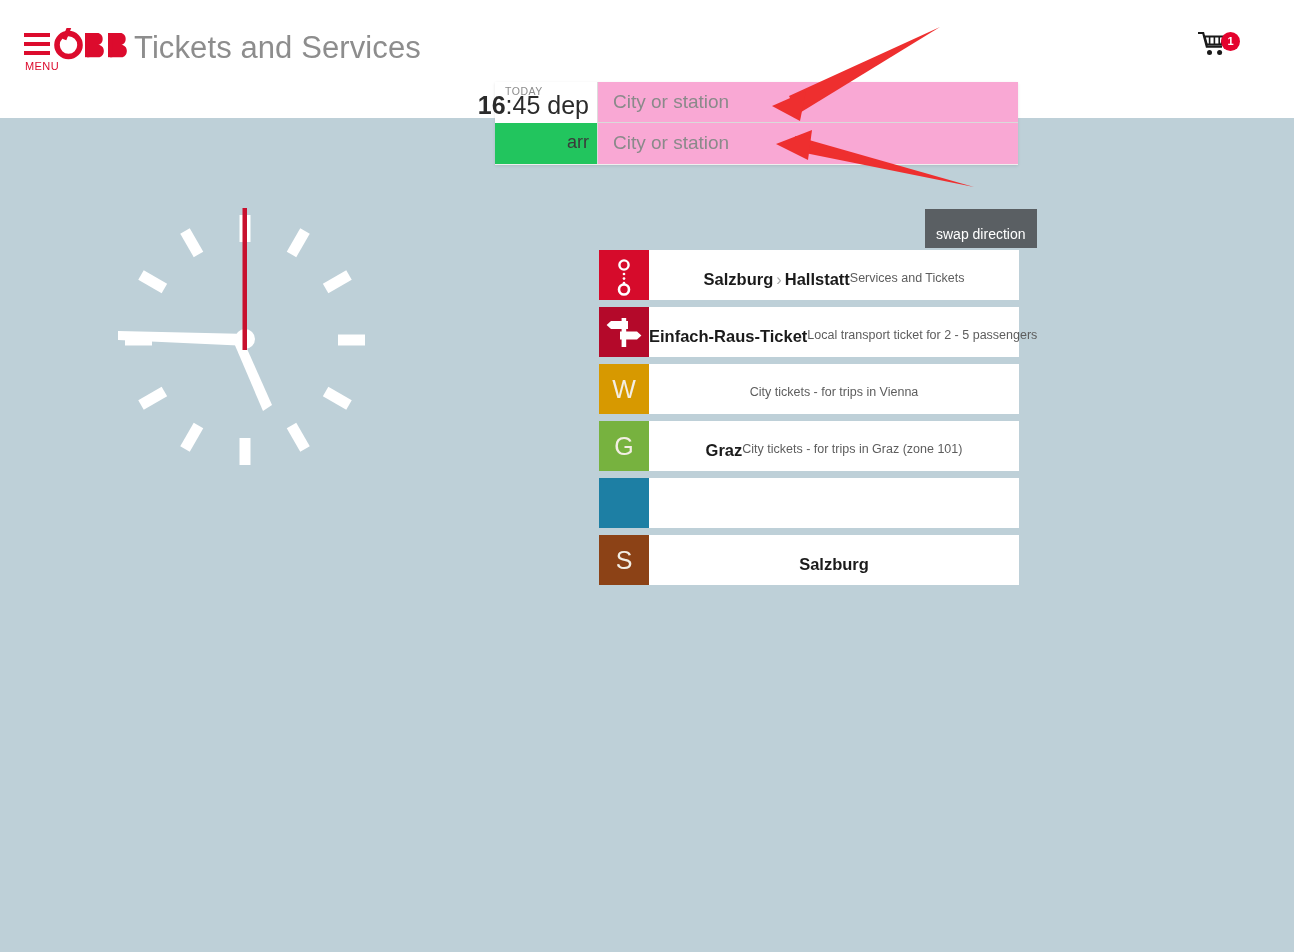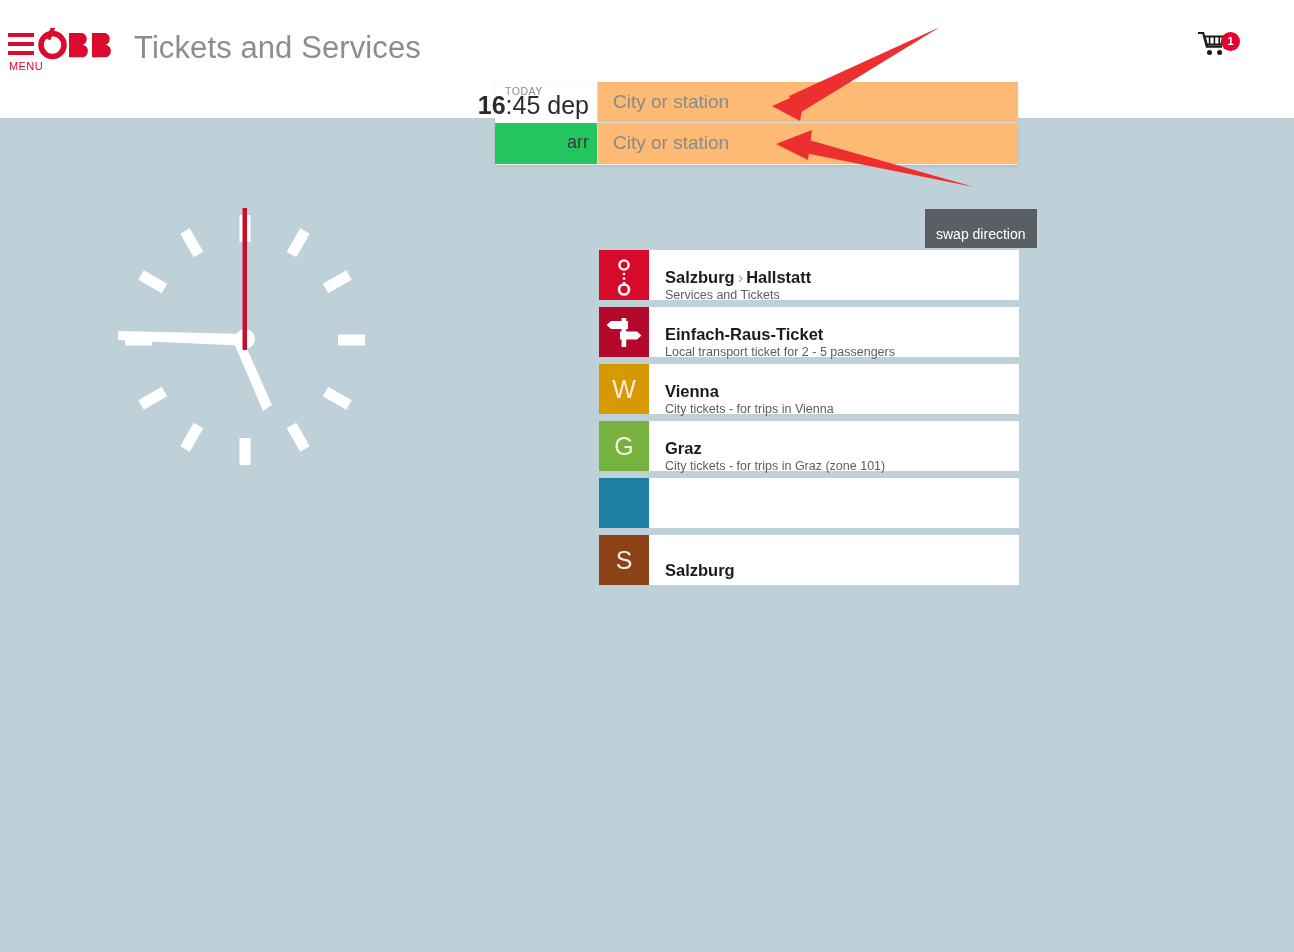--- a/index.html
+++ b/index.html
@@ -27,21 +27,21 @@
   
   #header {
     position: absolute;
     left: 0; top: 0;
     width: 1294px; height: 118px;
     background: #ffffff;
     z-index: 5;
   }
   #brand {
     position: absolute;
-    left: 8px; top: 28px;
+    left: 24px; top: 28px;
     width: 110px; height: 52px;
     cursor: pointer;
   }
   #hamburger {
     position: absolute;
     left: 0px; top: 5px;
     width: 26px; height: 22px;
   }
   #hamburger i {
     display: block;
@@ -142,21 +142,21 @@
   #arr-label {
     position: absolute;
     right: 8px; top: 9px;
     font-size: 18px;
     color: #3a3a3a;
   }
   .station-col {
     flex: 1 1 auto;
     height: 41px;
     position: relative;
-    background: #fdba74;
+    background: #f9a8d4;
   }
   .station-input {
     position: absolute;
     left: 13px; top: 0;
     right: 10px; height: 40px;
     border: none;
     outline: none;
     background: transparent;
     font-family: "Liberation Sans", sans-serif;
     font-size: 19px;
@@ -200,23 +200,23 @@
     display: flex;
     align-items: center;
     justify-content: center;
     color: #f3eee4;
     font-size: 25px;
     font-weight: 400;
     line-height: 1;
   }
   .result-text {
     flex: 1 1 auto;
-    padding-left: 16px;
+    padding-left: 0;
     display: flex;
-    flex-direction: column;
+    flex-direction: row;
     justify-content: center;
     margin-top: 20px;
   }
   .result-title {
     font-size: 16.5px;
     font-weight: bold;
     color: #1b1b1b;
     line-height: 19px;
     white-space: nowrap;
   }
@@ -365,21 +365,20 @@
         <div class="result-text">
           <div class="result-title"><span>Einfach-Raus-Ticket</span></div>
           <div class="result-sub">Local transport ticket for 2 - 5 passengers</div>
         </div>
       </div>
       <div class="result-item">
         <div class="result-tile" style="background: rgb(215, 153, 0);">
           <span>W</span>
         </div>
         <div class="result-text">
-          <div class="result-title"><span>Vienna</span></div>
           <div class="result-sub">City tickets - for trips in Vienna</div>
         </div>
       </div>
       <div class="result-item">
         <div class="result-tile" style="background: rgb(119, 178, 63);">
           <span>G</span>
         </div>
         <div class="result-text">
           <div class="result-title"><span>Graz</span></div>
           <div class="result-sub">City tickets - for trips in Graz (zone 101)</div>

